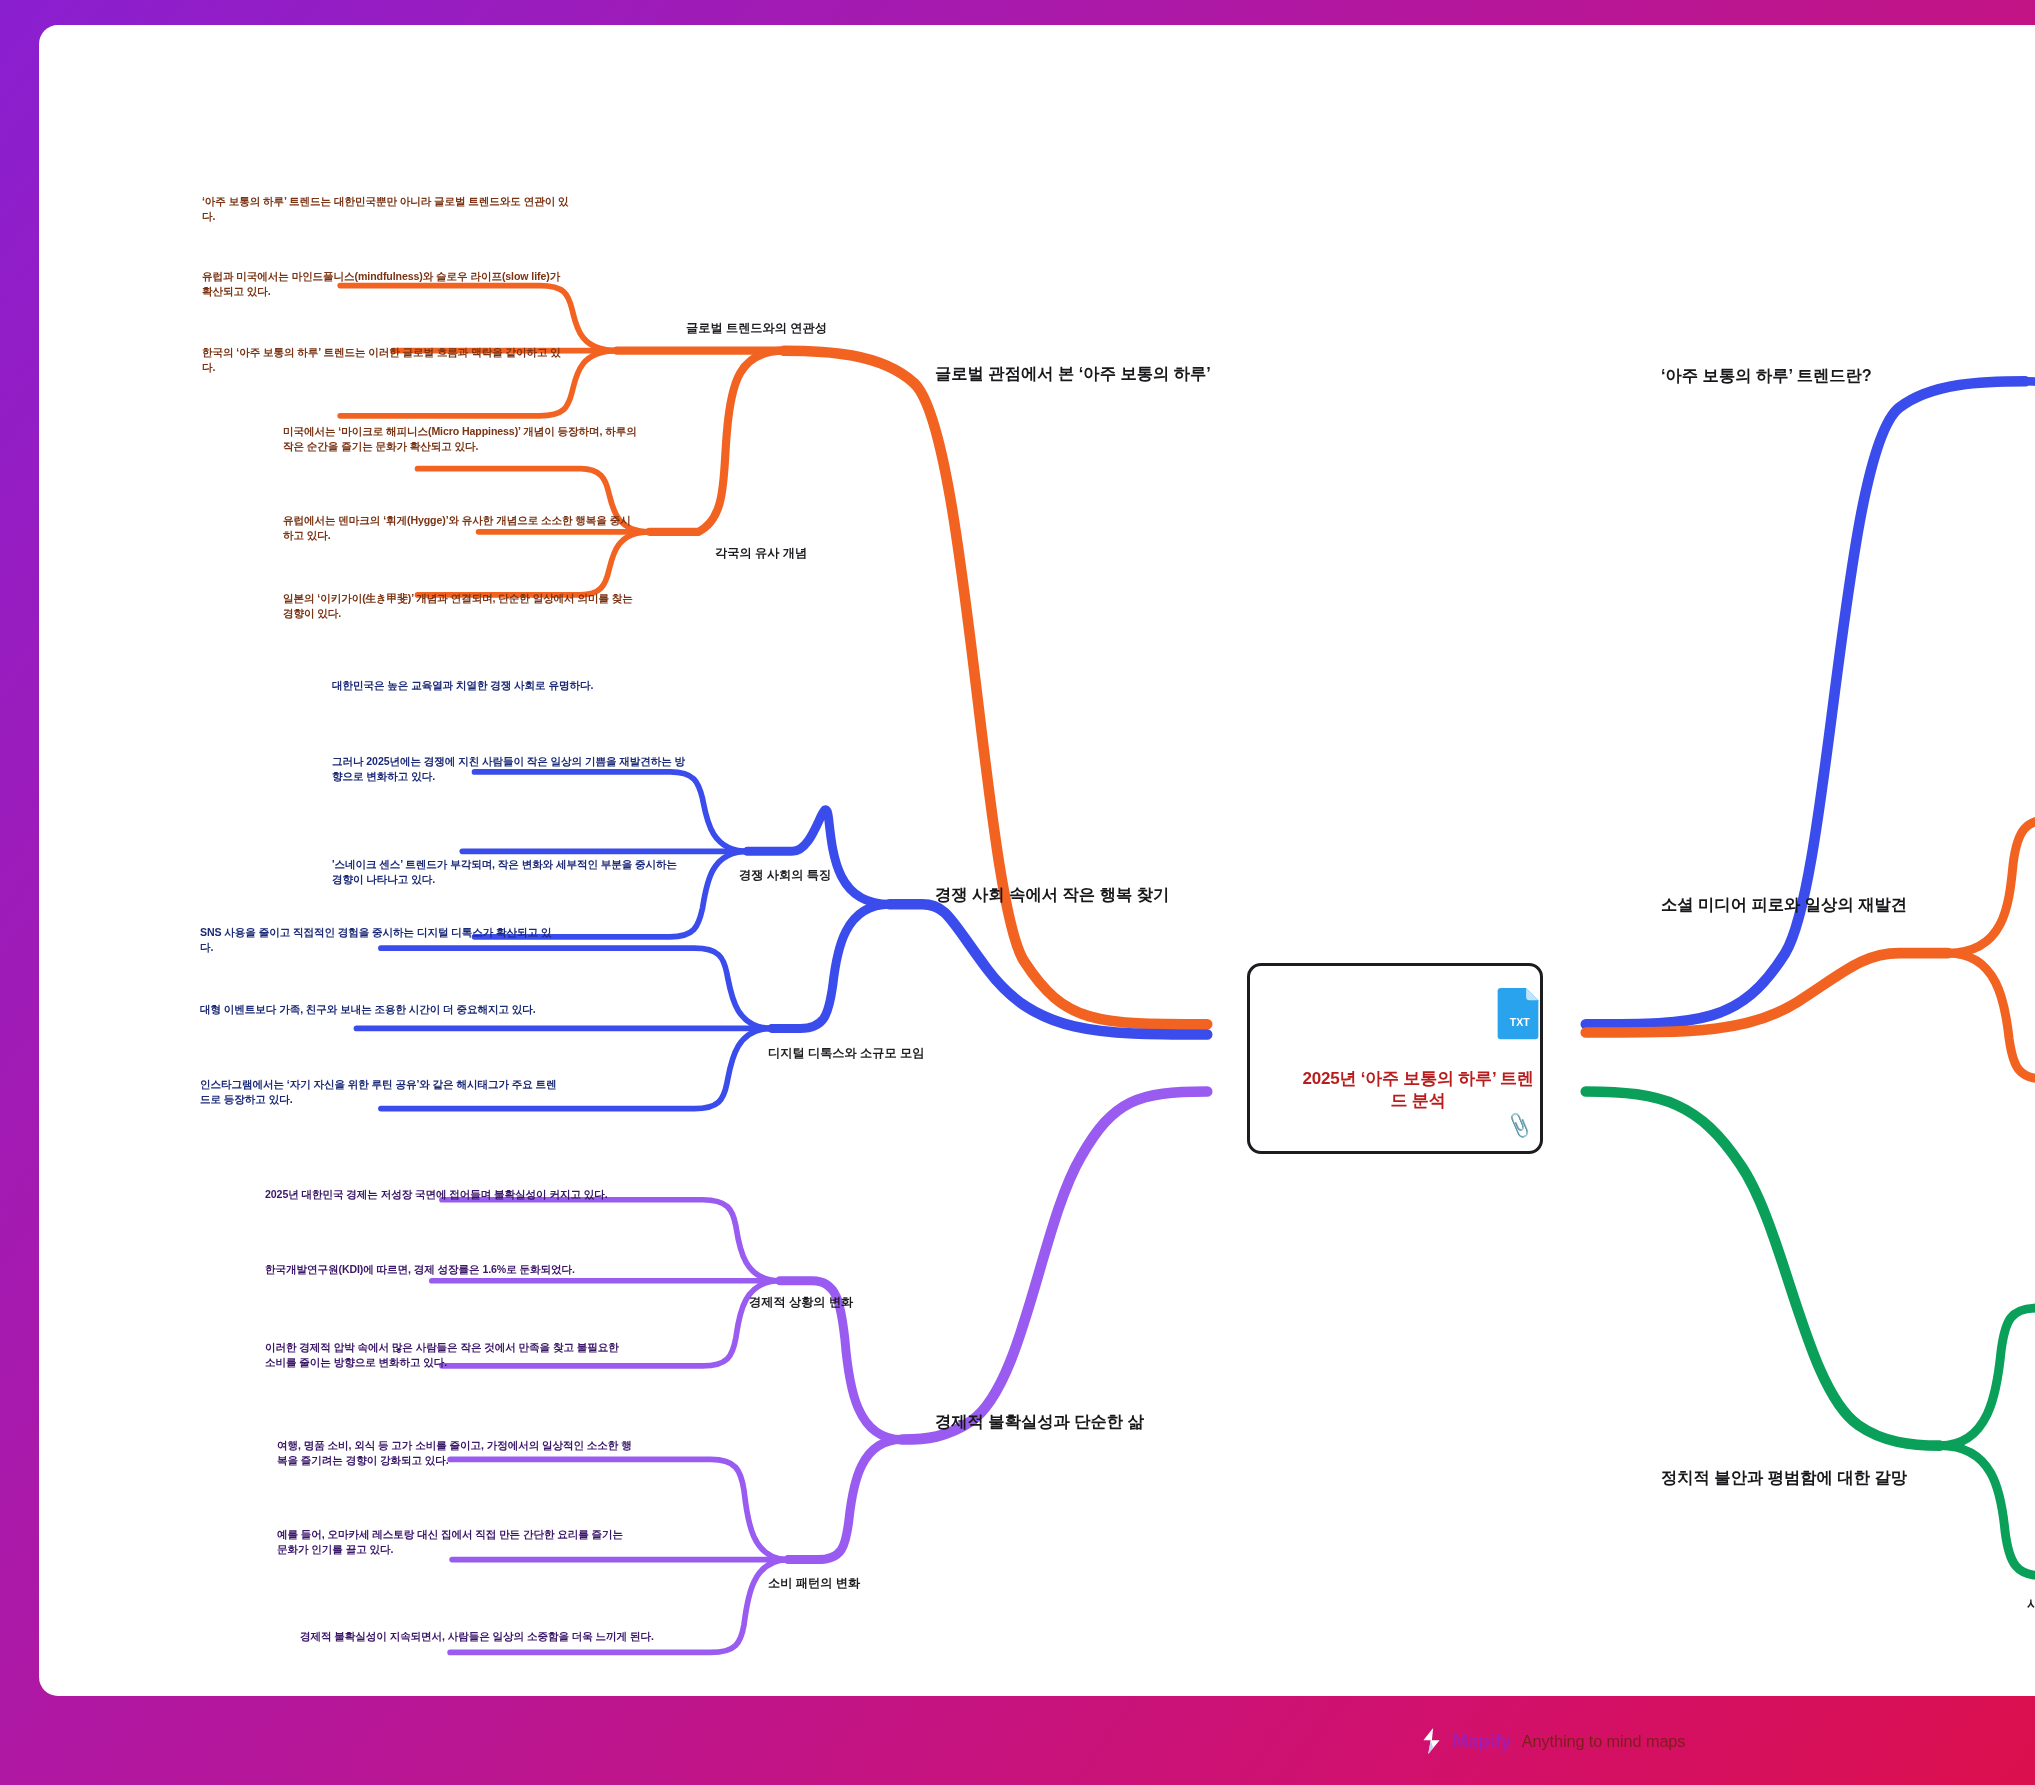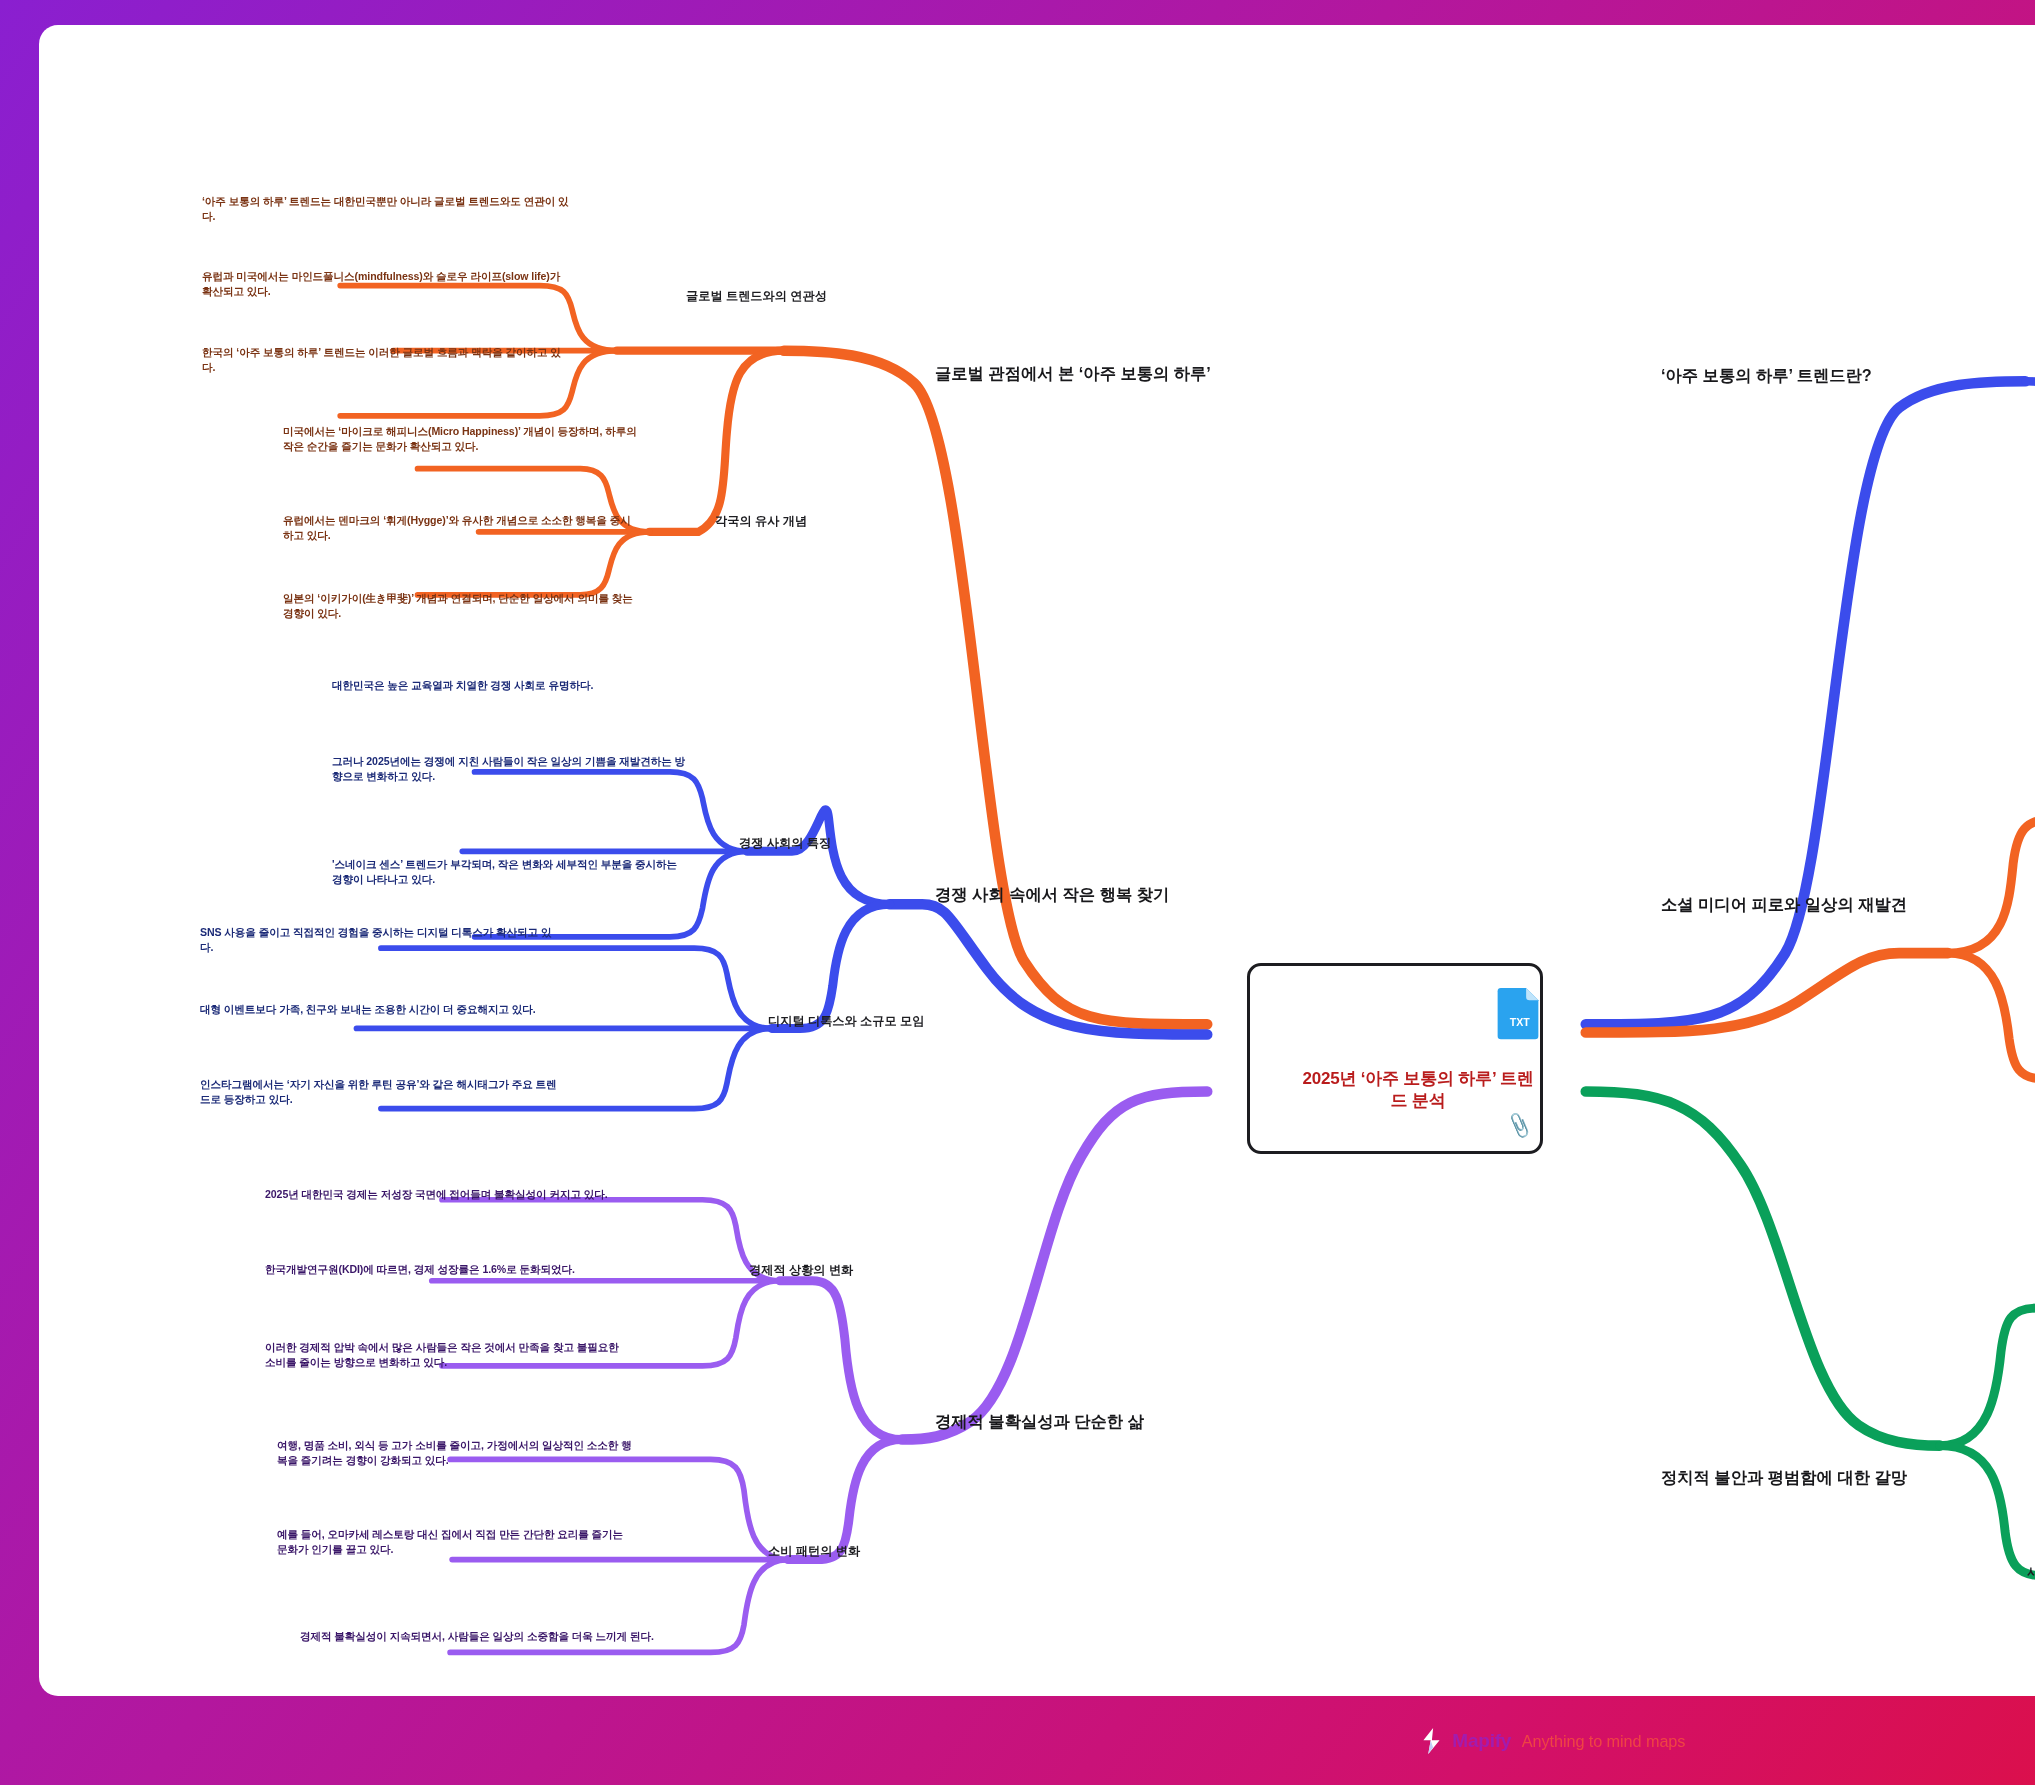--- a/index.html
+++ b/index.html
@@ -10,21 +10,21 @@
     position:relative; overflow:hidden;
   }
   #canvas {
     position:absolute; left:39px; top:25px; width:3028px; height:1671px;
     background:#ffffff; border-radius:19px; overflow:hidden;
   }
   #svg { position:absolute; left:0; top:0; width:3028px; height:1671px; }
 
   .node { position:absolute; }
   .leaf { font-size:10.6px; line-height:1.42; font-weight:600; letter-spacing:-0.1px; }
-  .branch-label { font-size:12.2px; font-weight:700; color:#1d1d21; white-space:nowrap; }
+  .branch-label { font-size:12.2px; font-weight:700; color:#1d1d21; white-space:nowrap;margin-top:32px; }
   .main-label { font-size:16.3px; font-weight:700; color:#18181b; line-height:1.34; }
 
   .c-orange { color:#7a3313; }
   .c-blue   { color:#1b2a77; }
   .c-purple { color:#3a1668; }
 
   
   #center {
     position:absolute; left:1208px; top:938px; width:296px; height:191px;
     background:#fff; border:3.7px solid #1c1c20; border-radius:14px;
@@ -37,21 +37,21 @@
   }
   .txticon { width:44px; height:54px; position:relative; }
   .clip { position:absolute; right:8.1px; bottom:14px; font-size:19.5px; color:#3a3a40; transform:rotate(18deg); }
 
   
   #footer {
     position:absolute; left:0; right:0; bottom:0; height:90px;
     display:flex; align-items:center; justify-content:center; gap:10.6px;
   }
   #footer .brand { font-size:19px; font-weight:700; color:#a21caf; letter-spacing:-0.2px; }
-  #footer .tag { font-size:16.3px; color:#ef4444; letter-spacing:-0.1px; }
+  #footer .tag { font-size:16.3px; color:#7f1d1d; letter-spacing:-0.1px; }
   #footer .bolt { width:21px; height:26px; }
 </style>
 </head>
 <body>
 
 <div id="canvas">
 
   <svg id="svg" viewBox="0 0 7439 4105">
     <g fill="none" stroke-linecap="round">
 

